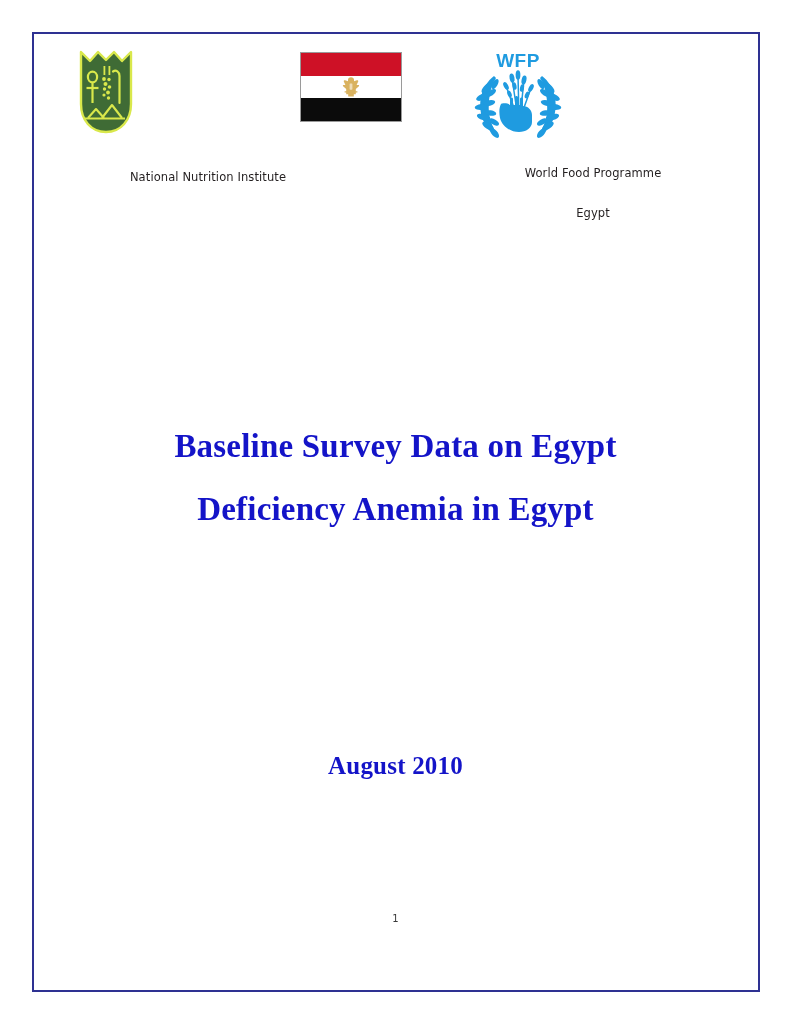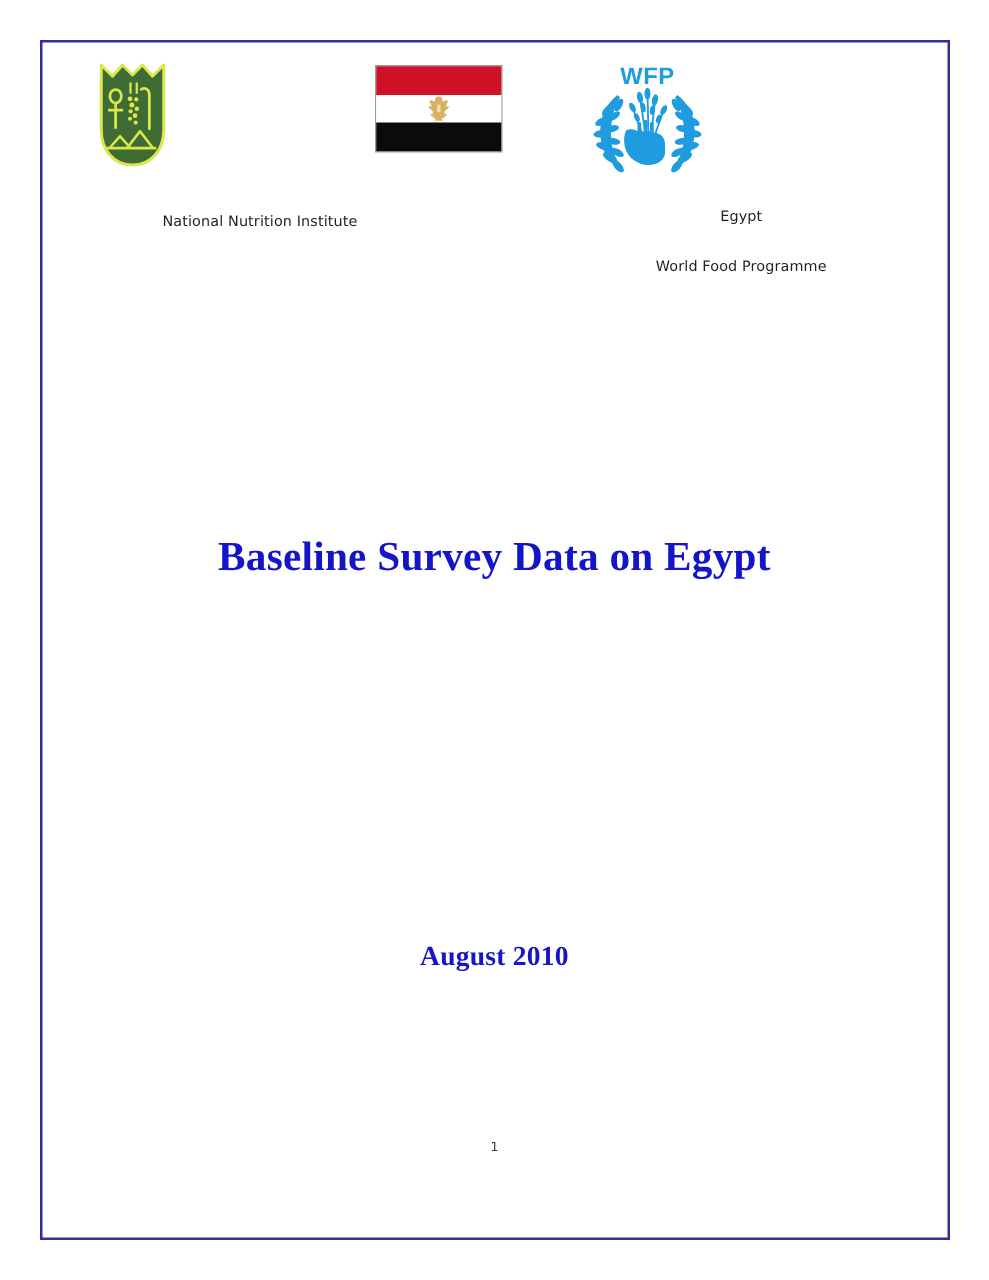--- a/index.html
+++ b/index.html
@@ -113,21 +113,21 @@
   #date-block {
     position: absolute;
     left: 0;
     top: 752px;
     width: 100%;
     text-align: center;
   }
   .doc-date {
     font-family: "Liberation Serif", serif;
     font-weight: bold;
-    font-size: 22px;
+    font-size: 25px;
     color: #1414c8;
     letter-spacing: 0.2px;
   }
 
   
   #footer {
     position: absolute;
     left: 0;
     top: 908px;
     width: 100%;
@@ -272,28 +272,29 @@
 
         <g fill="#1f9be0">
           <path d="M33 56 C33 56 38 54 42 57 L42 51 C42 49 45 49 45 51
                    L45 57 L47 57 L47 49.5 C47 47.5 50 47.5 50 49.5 L50 57
                    L52 57 L52 51 C52 49 55 49 55 51 L55 58
                    C60 58 64 62 64 67 L64 74 C64 80 58 84 51 84
                    C42 84 34 78 32 70 C31 65 31 60 33 56 Z"></path>
         </g>
       </svg>
     </div>
+    <div class="logo-caption">World Food Programme</div>
     <div class="logo-caption">Egypt</div>
-    <div class="logo-caption">World Food Programme</div>
   </div>
 
 </div>
 
 <div id="title-block">
   <div class="doc-title-line">Baseline Survey Data on Egypt</div>
+  <div class="doc-title-line">Deficiency Anemia in Egypt</div>
 </div>
 
 <div id="date-block">
   <div class="doc-date">August 2010</div>
 </div>
 
 <div id="footer">
   <span class="page-number">1</span>
 </div>
 

